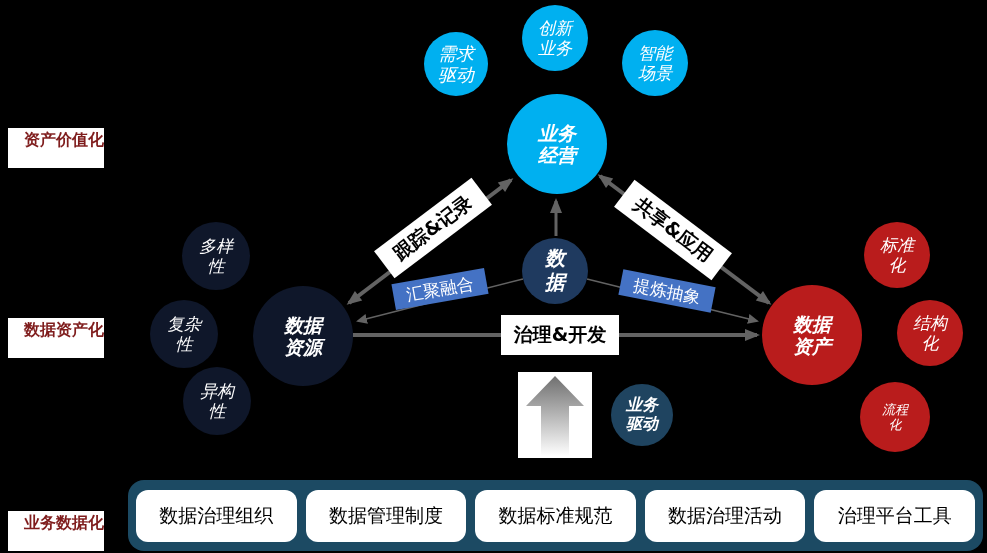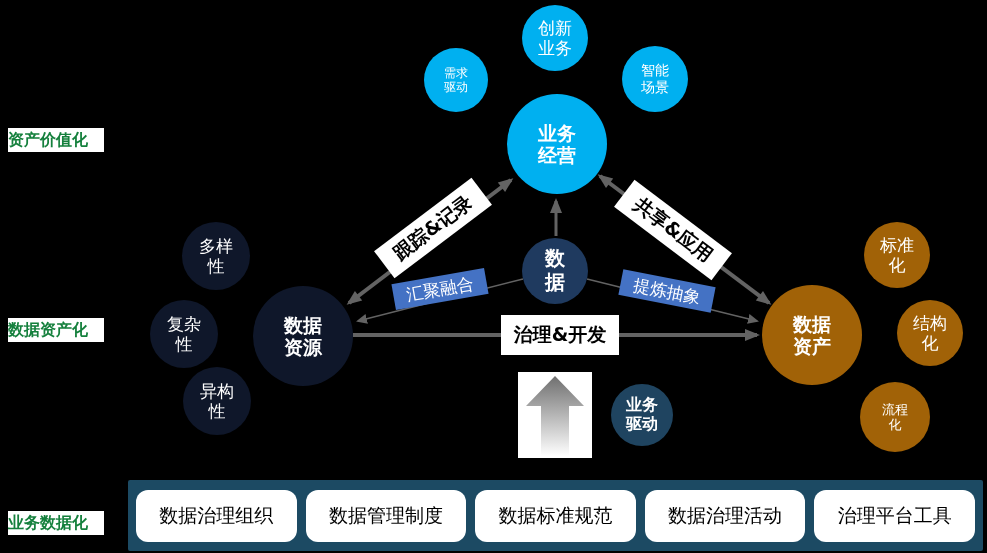--- a/index.html
+++ b/index.html
@@ -3,42 +3,42 @@
 <meta charset="utf-8">
 <style>
   html,body{margin:0;padding:0;background:#000;}
   .stage{
     position:relative;width:987px;height:553px;background:#000000;overflow:hidden;
     font-family:"DejaVu Sans","Liberation Sans",sans-serif;
   }
   .layer{position:absolute;left:0;top:0;}
   .circle{
     position:absolute;border-radius:50%;display:flex;align-items:center;justify-content:center;
-    text-align:center;color:#ffffff;white-space:pre-line;line-height:1.18;
+    text-align:center;color:#ffffff;white-space:pre-line;line-height:1.18;font-style:italic;
   }
   .c-cyan{background:#00B0F0;}
   .c-navy{background:#1F3A5F;}
   .c-navy2{background:#1F4460;}
   .c-blueL{background:#0f172a;}
-  .c-blueR{background:#a16207;}
+  .c-blueR{background:#b91c1c;}
   .bold{font-weight:700;}
   .tag{
     position:absolute;display:flex;align-items:center;justify-content:center;
     text-align:center;white-space:nowrap;
   }
   .tag-white{background:#ffffff;color:#000000;font-weight:700;font-size:19px;}
   .tag-blue{background:#4472C4;color:#ffffff;font-size:17px;}
   .side-label{
-    position:absolute;left:8px;width:96px;height:24px;background:#ffffff;
-    color:#15803d;font-weight:700;font-size:16px;line-height:23px;text-align:left;
+    position:absolute;left:8px;width:96px;height:40px;background:#ffffff;
+    color:#7f1d1d;font-weight:700;font-size:16px;line-height:23px;text-align:right;
   }
   .uparrow-box{position:absolute;background:#ffffff;}
   .bar{
     position:absolute;left:128px;top:480px;width:855px;height:71px;background:#1C4A63;
-    border-radius:2px;display:flex;align-items:center;gap:9px;padding:0 8px;box-sizing:border-box;
+    border-radius:16px;display:flex;align-items:center;gap:9px;padding:0 8px;box-sizing:border-box;
   }
   .pill{
     flex:1;height:52px;background:#ffffff;border-radius:12px;color:#000000;
     display:flex;align-items:center;justify-content:center;font-size:19px;white-space:nowrap;
   }
   .pill b{font-weight:400;}
 </style>
 </head>
 <body>
 
@@ -64,25 +64,25 @@
 
     <line x1="587" y1="279" x2="757" y2="321" stroke="#636363" stroke-width="1.5" marker-end="url(#ahs)"></line>
 
     <line x1="353" y1="335" x2="757" y2="335" stroke="#636363" stroke-width="4" marker-end="url(#ah)"></line>
   </svg>
 
   <div class="side-label" style="top:128px">资产价值化</div>
   <div class="side-label" style="top:318px">数据资产化</div>
   <div class="side-label" style="top:511px">业务数据化</div>
 
-  <div class="circle c-cyan" style="left:424px;top:48px;width:64px;height:64px;font-size:12px">需求
+  <div class="circle c-cyan" style="left:424px;top:32px;width:64px;height:64px;font-size:18px">需求
 驱动</div>
   <div class="circle c-cyan" style="left:522px;top:5px;width:66px;height:66px;font-size:17px">创新
 业务</div>
-  <div class="circle c-cyan" style="left:622px;top:46px;width:66px;height:66px;font-size:14px">智能
+  <div class="circle c-cyan" style="left:622px;top:30px;width:66px;height:66px;font-size:17px">智能
 场景</div>
   <div class="circle c-cyan bold" style="left:507px;top:94px;width:100px;height:100px;font-size:19px">业务
 经营</div>
 
   <div class="circle c-navy bold" style="left:522px;top:238px;width:66px;height:66px;font-size:20px">数
 据</div>
 
   <div class="circle c-blueL bold" style="left:253px;top:286px;width:100px;height:100px;font-size:19px">数据
 资源</div>
   <div class="circle c-blueR bold" style="left:762px;top:285px;width:100px;height:100px;font-size:19px">数据

